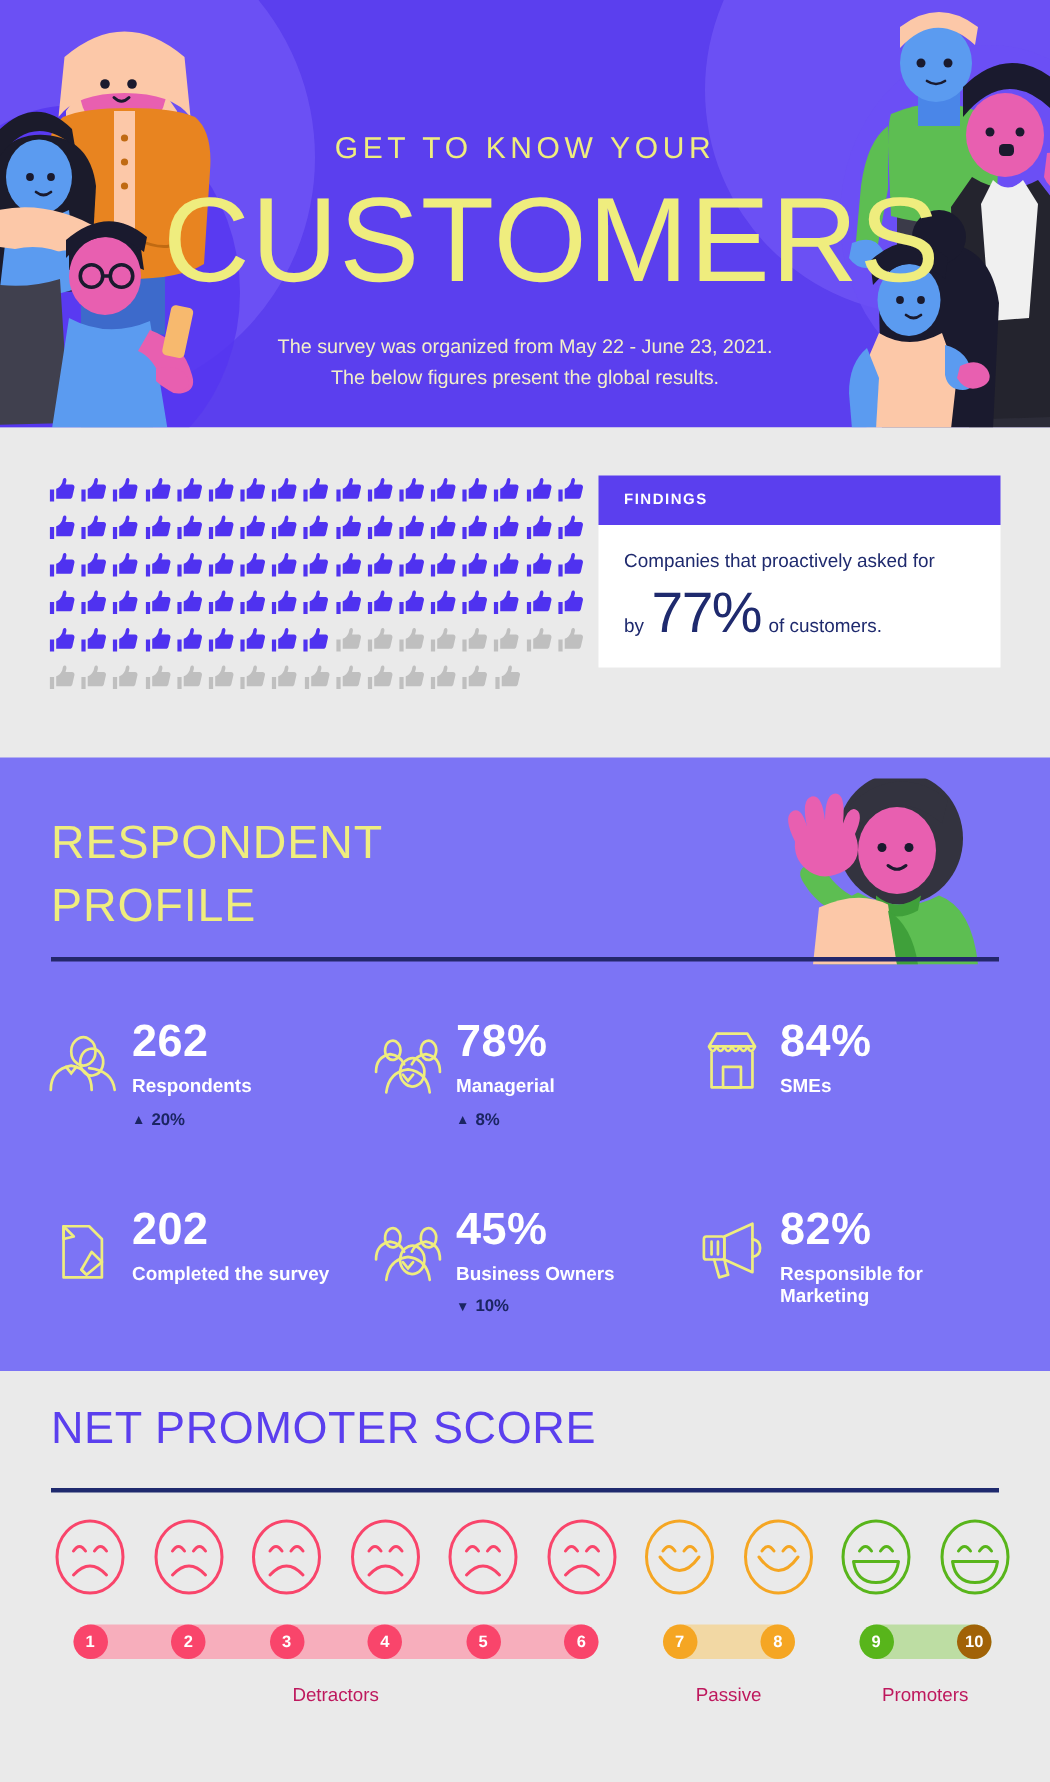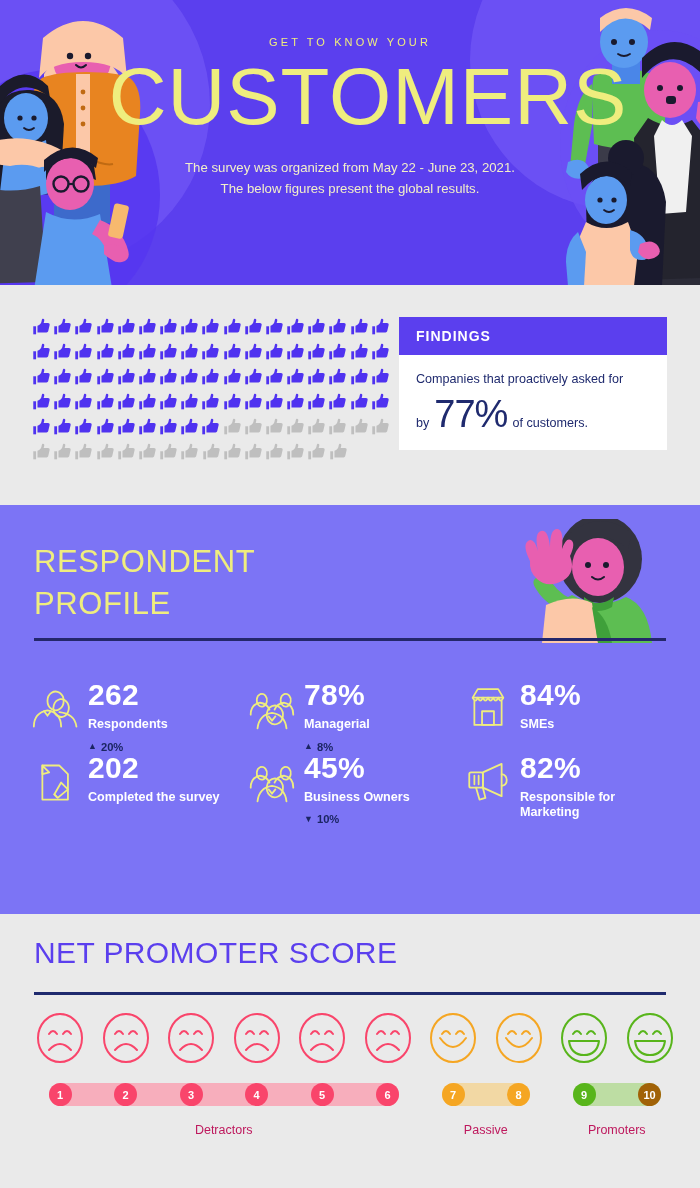--- a/index.html
+++ b/index.html
@@ -7,34 +7,34 @@
     width:700px;height:1188px;overflow:hidden;
     font-family:"Liberation Sans","DejaVu Sans",sans-serif;
     background:#EAEAEA;
   }
   .page{position:relative;width:700px;height:1188px;}
 
   
   .hero{position:relative;width:700px;height:285px;background:#5B3FEE;overflow:hidden;}
   .hero .blob{position:absolute;border-radius:50%;background:#6E53F5;opacity:.85;}
   .hero-text{position:absolute;left:0;right:0;top:0;text-align:center;z-index:6;}
-  .kicker{margin-top:36px;color:#EFED7E;font-size:11px;letter-spacing:3.1px;font-weight:400;}
+  .kicker{margin-top:88px;color:#EFED7E;font-size:20px;letter-spacing:3.1px;font-weight:400;}
   .bigtitle{color:#EFED7E;font-size:80px;letter-spacing:1px;line-height:.98;margin-top:10px;font-weight:400;margin-left:36px;}
   .subline{margin-top:22px;color:#F2EFC9;font-size:13.2px;line-height:1.55;}
 
   
   .fig{position:absolute;}
 
   
   .band-findings{position:relative;width:700px;height:220px;background:#EAEAEA;}
   .thumb-grid{position:absolute;left:31px;top:32px;width:360px;}
   .trow{display:flex;gap:0;height:25px;}
   .thumb{width:21.2px;height:21px;margin-right:0px;}
   .findings-card{position:absolute;left:399px;top:32px;width:268px;box-shadow:0 0 0 0 transparent;}
-  .findings-head{background:#5B3FEE;color:#fff;font-size:14px;letter-spacing:1px;font-weight:700;padding:11px 17px;}
+  .findings-head{background:#5B3FEE;color:#fff;font-size:10px;letter-spacing:1px;font-weight:700;padding:11px 17px;}
   .findings-body{background:#fff;padding:14px 17px 17px 17px;}
   .findings-body p{margin:0;color:#1F2A6E;font-size:12.6px;line-height:1.72;}
   .pct-line{display:flex;align-items:baseline;margin-top:4px;color:#1F2A6E;}
   .pct-small{font-size:12.6px;}
   .pct-big{font-size:38px;font-weight:400;letter-spacing:-1px;margin:0 5px;line-height:1;}
 
   
   .band-profile{position:relative;width:700px;height:409px;background:#7C74F5;overflow:hidden;}
   .profile-title{position:absolute;left:34px;top:36px;color:#EFED7E;font-size:31px;line-height:1.35;letter-spacing:.6px;}
   .profile-rule{position:absolute;left:34px;top:133px;width:632px;height:3px;background:#24276B;}
@@ -664,21 +664,21 @@
               <rect x="23" y="32" width="14" height="16"></rect>
             </g>
           </svg>
           <div class="stat-main">
             <div class="stat-val">84%</div>
             <div class="stat-lab">SMEs</div>
           </div>
         </div>
       </div>
 
-      <div class="stat-row" style="">
+      <div class="stat-row" style="margin-top:52px;">
 
         <div class="stat">
           <svg class="stat-ico" viewBox="0 0 60 54">
             <g fill="none" stroke="#EFED7E" stroke-width="2.1" stroke-linejoin="round" stroke-linecap="round">
               <path d="M14 10 h20 l10 10 v30 h-30z"></path>
               <path d="M14 10 l8 8 l-8 2z"></path>
               <path d="M36 30 l8 8 l-12 10 l-4 -4z"></path>
               <path d="M28 44 l3 3"></path>
             </g>
           </svg>

